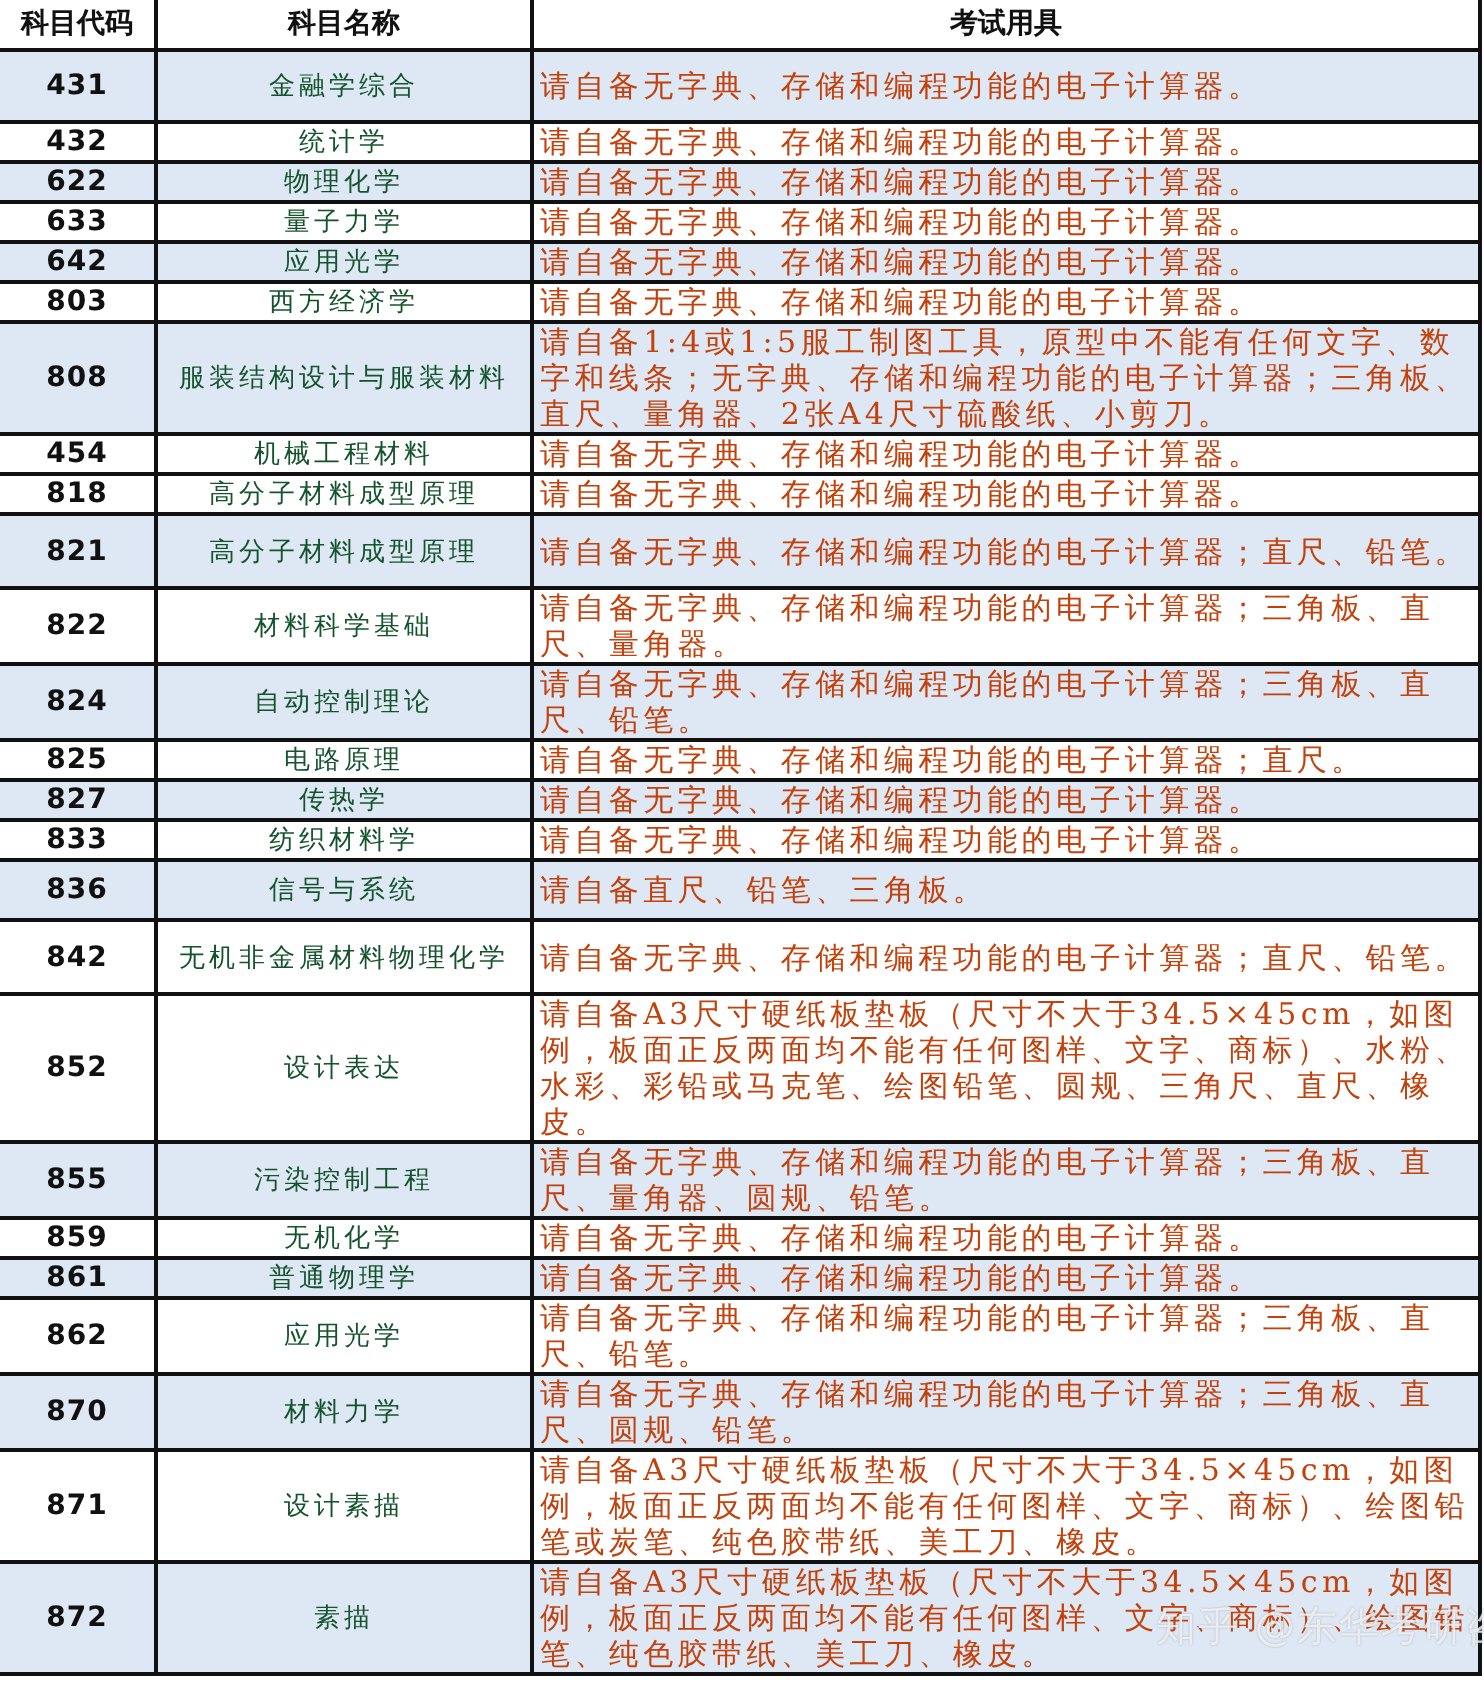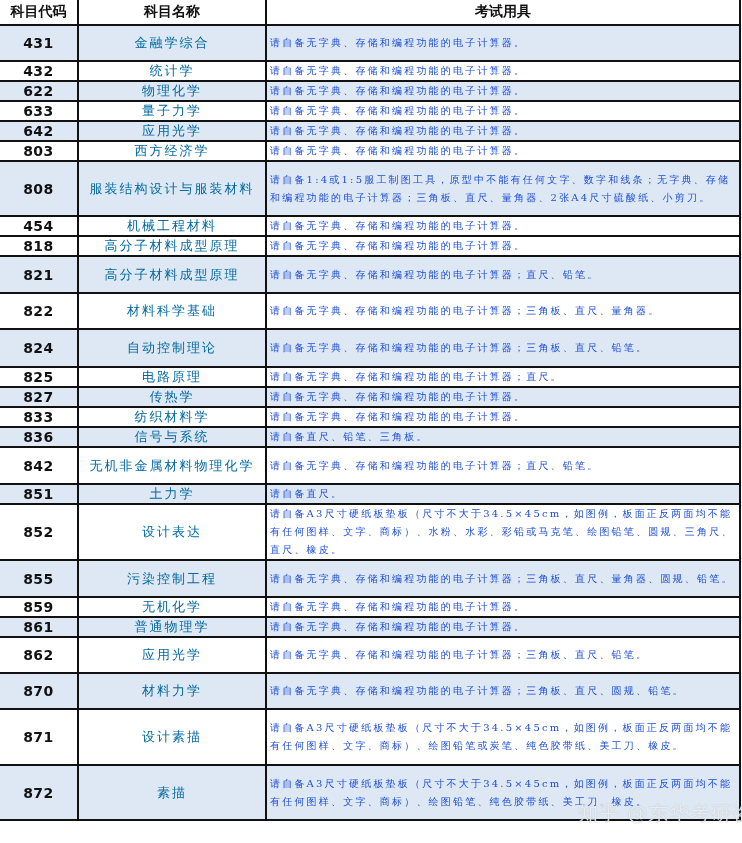--- a/index.html
+++ b/index.html
@@ -34,30 +34,30 @@
       text-align: center;
       font-family: "DejaVu Sans", "Liberation Sans", sans-serif;
       font-weight: bold;
       font-size: 14px;
       letter-spacing: 0.5px;
     }
     .tbl td.name {
       text-align: center;
       font-size: 13px;
       letter-spacing: 2px;
-      color: #0369a1;
+      color: #14532d;
     }
     .tbl td.tools {
       text-align: left;
-      font-size: 10px;
+      font-size: 15px;
       letter-spacing: 2.2px;
       line-height: 18px;
       padding-left: 3px;
       padding-right: 4px;
-      color: #1d4ed8;
+      color: #c2410c;
       word-break: break-all;
     }
     .tbl tr.shade td { background: #dde8f4; }
     .tbl tr.plain td { background: #ffffff; }
     .watermark {
       position: absolute;
       left: 578px; top: 800px;
       font-family: "DejaVu Sans", "Liberation Sans", sans-serif;
       font-size: 20px;
       color: rgba(255,255,255,0.75);
@@ -152,34 +152,29 @@
       <tr class="shade" style="height: 20px;">
         <td class="code">827</td>
         <td class="name">传热学</td>
         <td class="tools">请自备无字典、存储和编程功能的电子计算器。</td>
       </tr>
       <tr class="plain" style="height: 20px;">
         <td class="code">833</td>
         <td class="name">纺织材料学</td>
         <td class="tools">请自备无字典、存储和编程功能的电子计算器。</td>
       </tr>
-      <tr class="shade" style="height: 20px;">
+      <tr class="shade" style="height: 30px;">
         <td class="code">836</td>
         <td class="name">信号与系统</td>
         <td class="tools">请自备直尺、铅笔、三角板。</td>
       </tr>
       <tr class="plain" style="height: 37px;">
         <td class="code">842</td>
         <td class="name">无机非金属材料物理化学</td>
         <td class="tools">请自备无字典、存储和编程功能的电子计算器；直尺、铅笔。</td>
-      </tr>
-      <tr class="shade" style="height: 20px;">
-        <td class="code">851</td>
-        <td class="name">土力学</td>
-        <td class="tools">请自备直尺。</td>
       </tr>
       <tr class="plain" style="height: 56px;">
         <td class="code">852</td>
         <td class="name">设计表达</td>
         <td class="tools">请自备A3尺寸硬纸板垫板（尺寸不大于34.5×45cm，如图例，板面正反两面均不能有任何图样、文字、商标）、水粉、水彩、彩铅或马克笔、绘图铅笔、圆规、三角尺、直尺、橡皮。</td>
       </tr>
       <tr class="shade" style="height: 37px;">
         <td class="code">855</td>
         <td class="name">污染控制工程</td>
         <td class="tools">请自备无字典、存储和编程功能的电子计算器；三角板、直尺、量角器、圆规、铅笔。</td>

